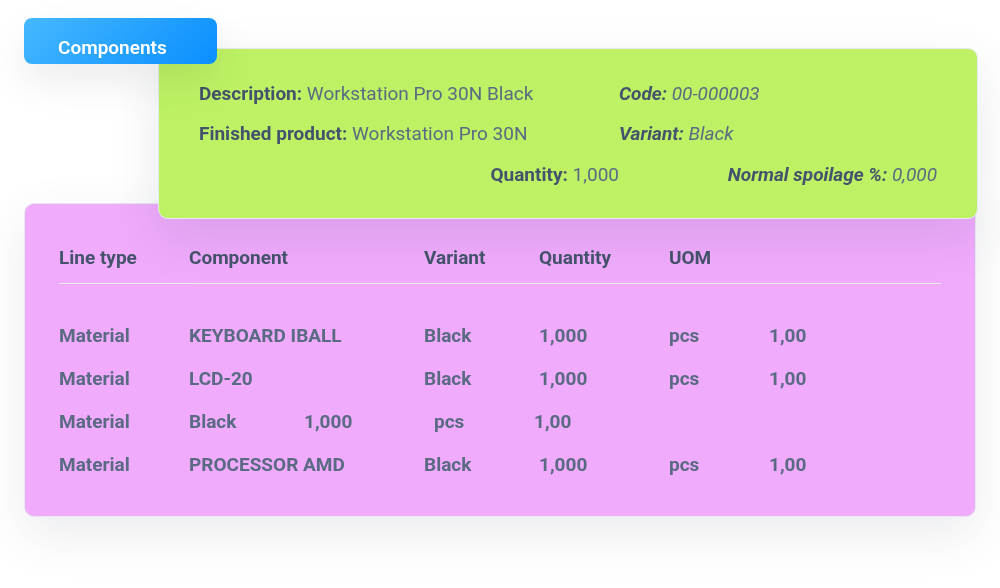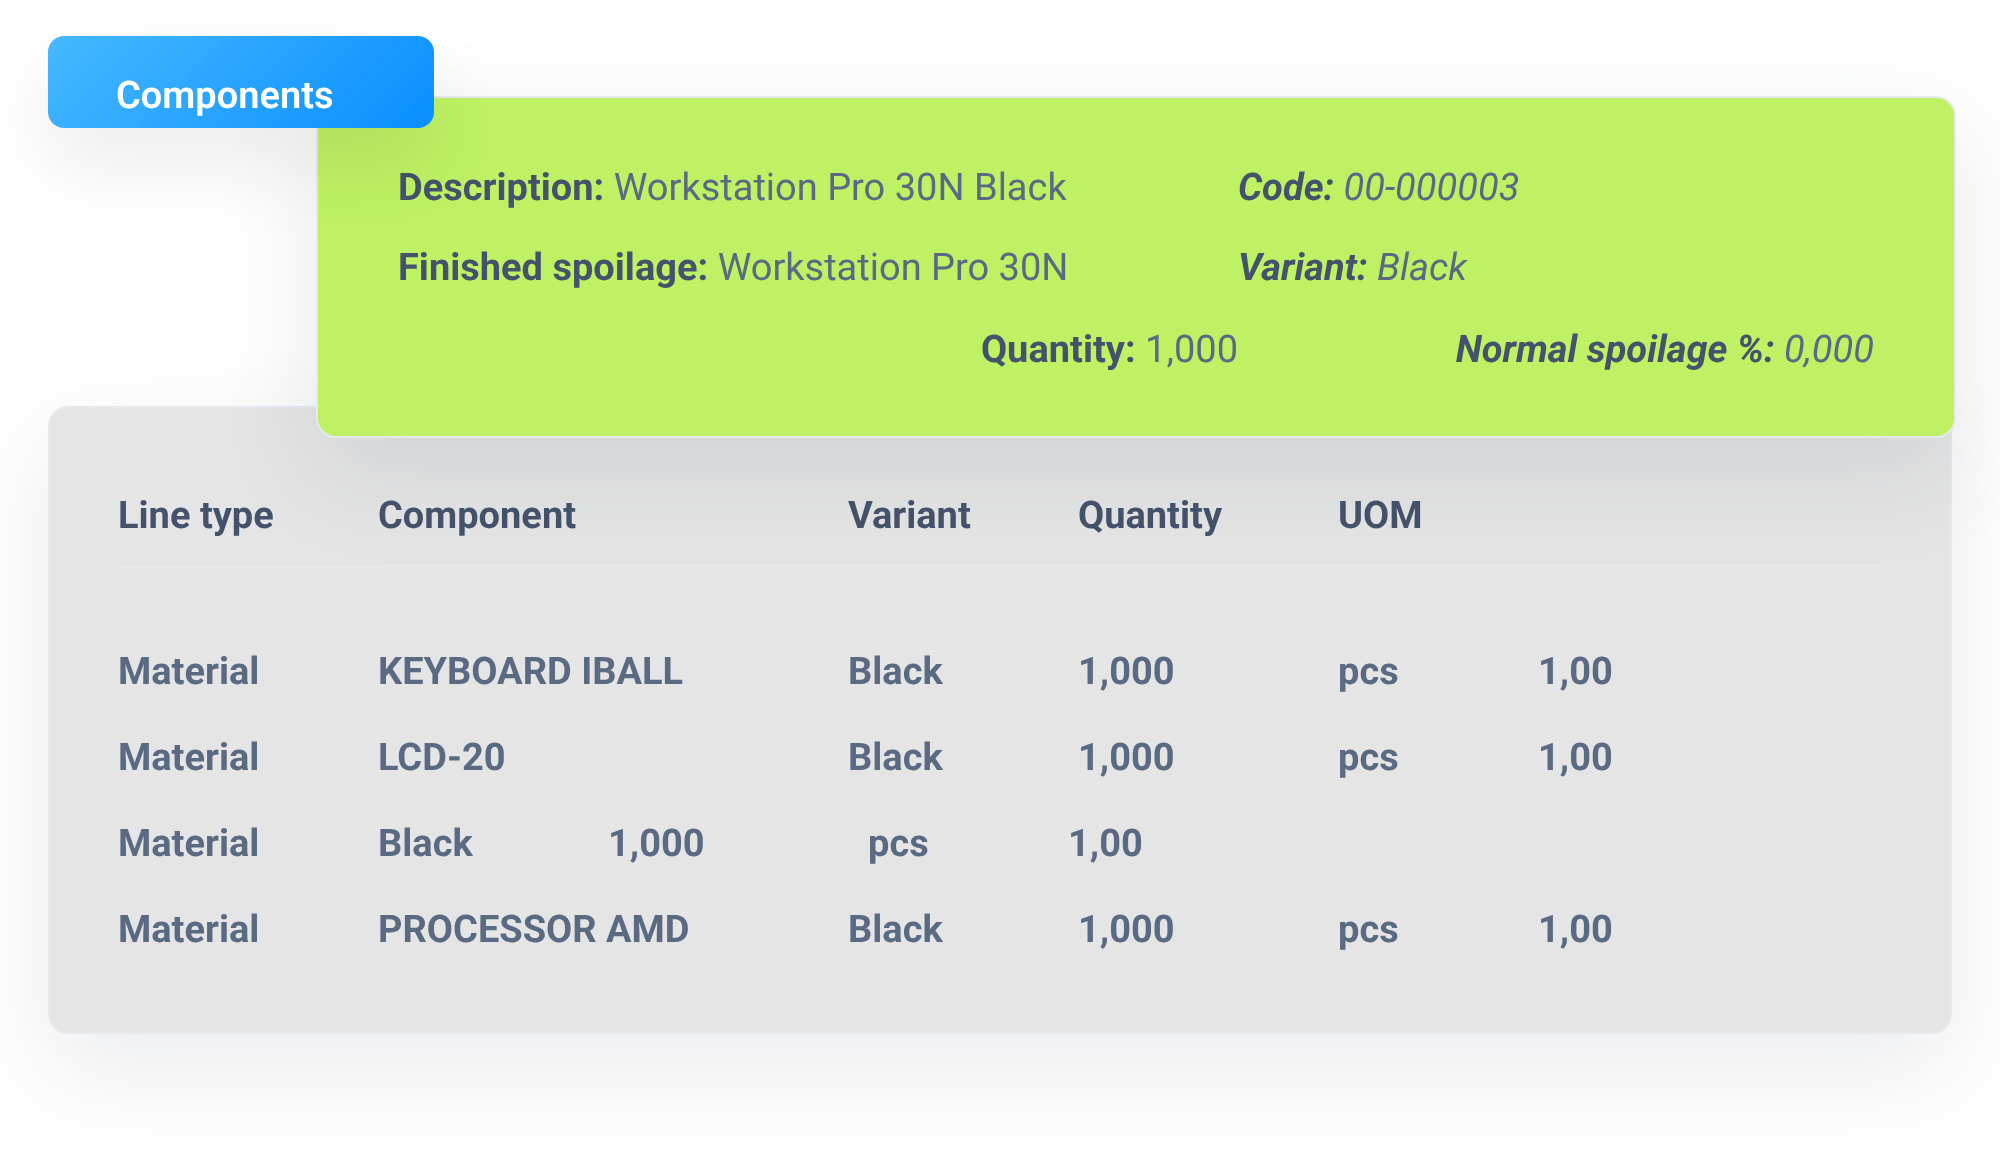--- a/index.html
+++ b/index.html
@@ -71,21 +71,21 @@
     }
     .info-value {
       font-weight: 400;
       color: #5a6a82;
     }
     .table-card {
       position: absolute;
       top: 203px;
       left: 24px;
       width: 952px;
-      background: #e5e5e5;
+      background: #f0abfc;
       border: 1px solid #e6eaef;
       border-radius: 10px;
       padding: 42px 34px 30px 34px;
       z-index: 1;
       box-shadow: 0 18px 50px rgba(60,70,90,0.10);
     }
     .tbl {
       width: 100%;
     }
     .tbl-head {
@@ -130,21 +130,21 @@
         <span class="info-label">Description:</span>
         <span class="info-value"> Workstation Pro 30N Black</span>
       </div>
       <div class="info-right">
         <span class="info-label">Code:</span>
         <span class="info-value"> 00-000003</span>
       </div>
     </div>
     <div class="info-row">
       <div class="info-left">
-        <span class="info-label">Finished spoilage:</span>
+        <span class="info-label">Finished product:</span>
         <span class="info-value"> Workstation Pro 30N</span>
       </div>
       <div class="info-right">
         <span class="info-label">Variant:</span>
         <span class="info-value"> Black</span>
       </div>
     </div>
     <div class="info-row">
       <div class="info-left">
         <span class="info-label">Quantity:</span>

